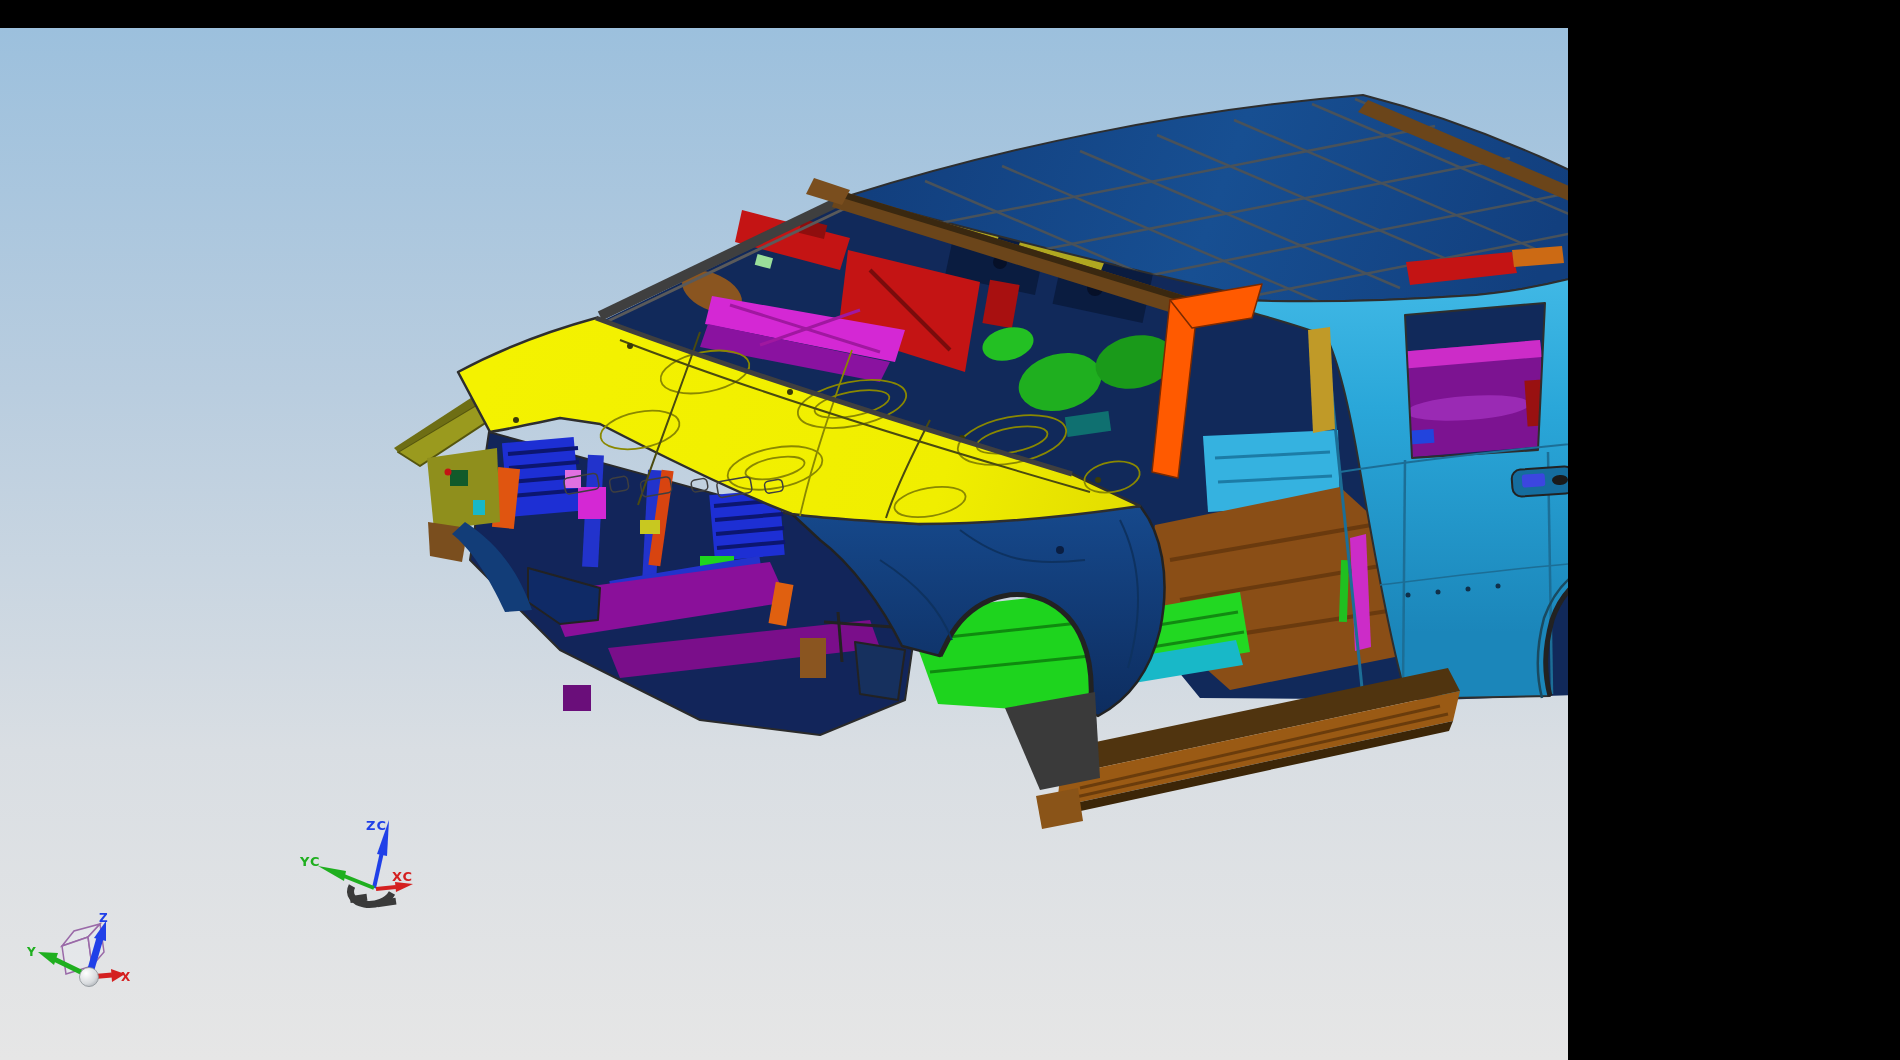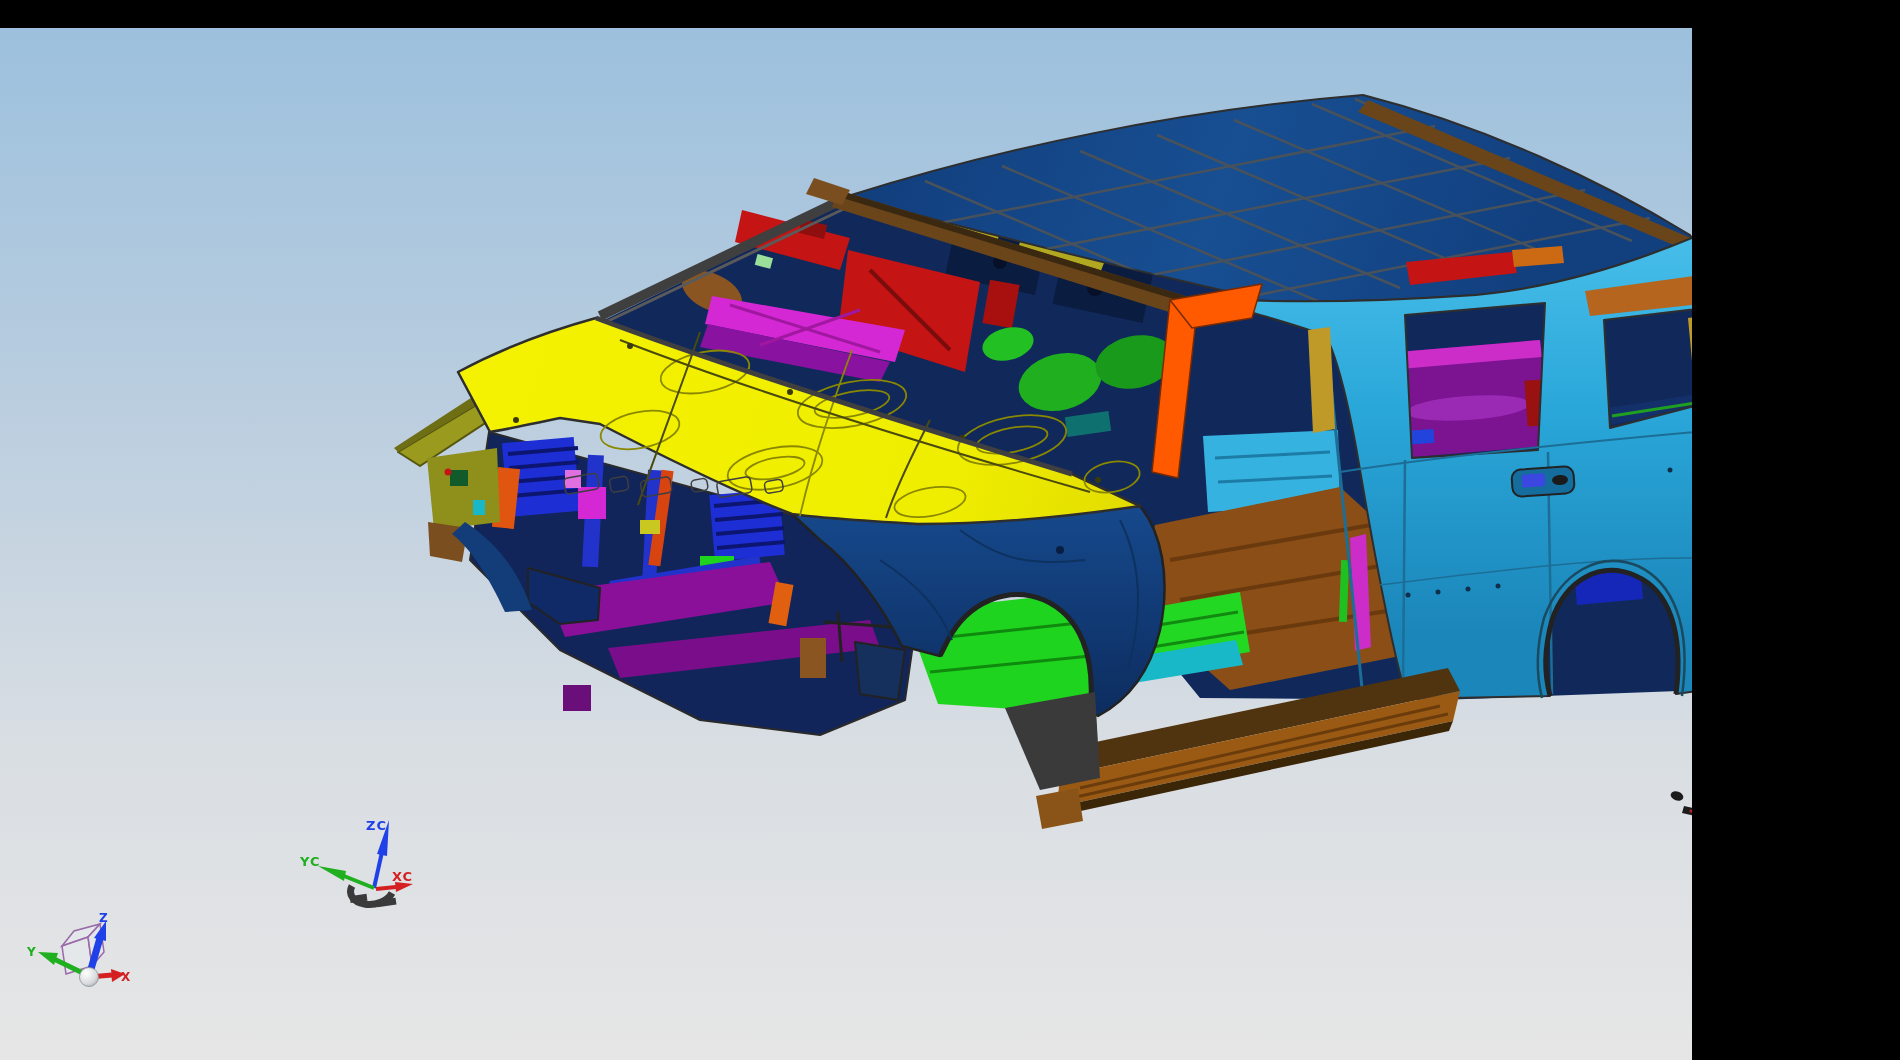--- a/index.html
+++ b/index.html
@@ -1,16 +1,16 @@
 <!DOCTYPE html>
 <html><head>
 <meta charset="utf-8">
 <style>
   html,body{margin:0;padding:0;background:#000;}
-  .stage{position:relative;width:1692px;height:1060px;overflow:hidden;background:#e6e6e6;
+  .stage{position:relative;width:1568px;height:1060px;overflow:hidden;background:#e6e6e6;
          font-family:"DejaVu Sans", sans-serif;}
   .stage svg{position:absolute;left:0;top:0;display:block;}
   text{font-family:"DejaVu Sans", sans-serif;}
   .axis-label{font-size:13px;font-weight:bold;letter-spacing:1px;}
   .axis-label-sm{font-size:12px;font-weight:bold;}
 </style>
 </head>
 <body>
 
 <div class="stage">

